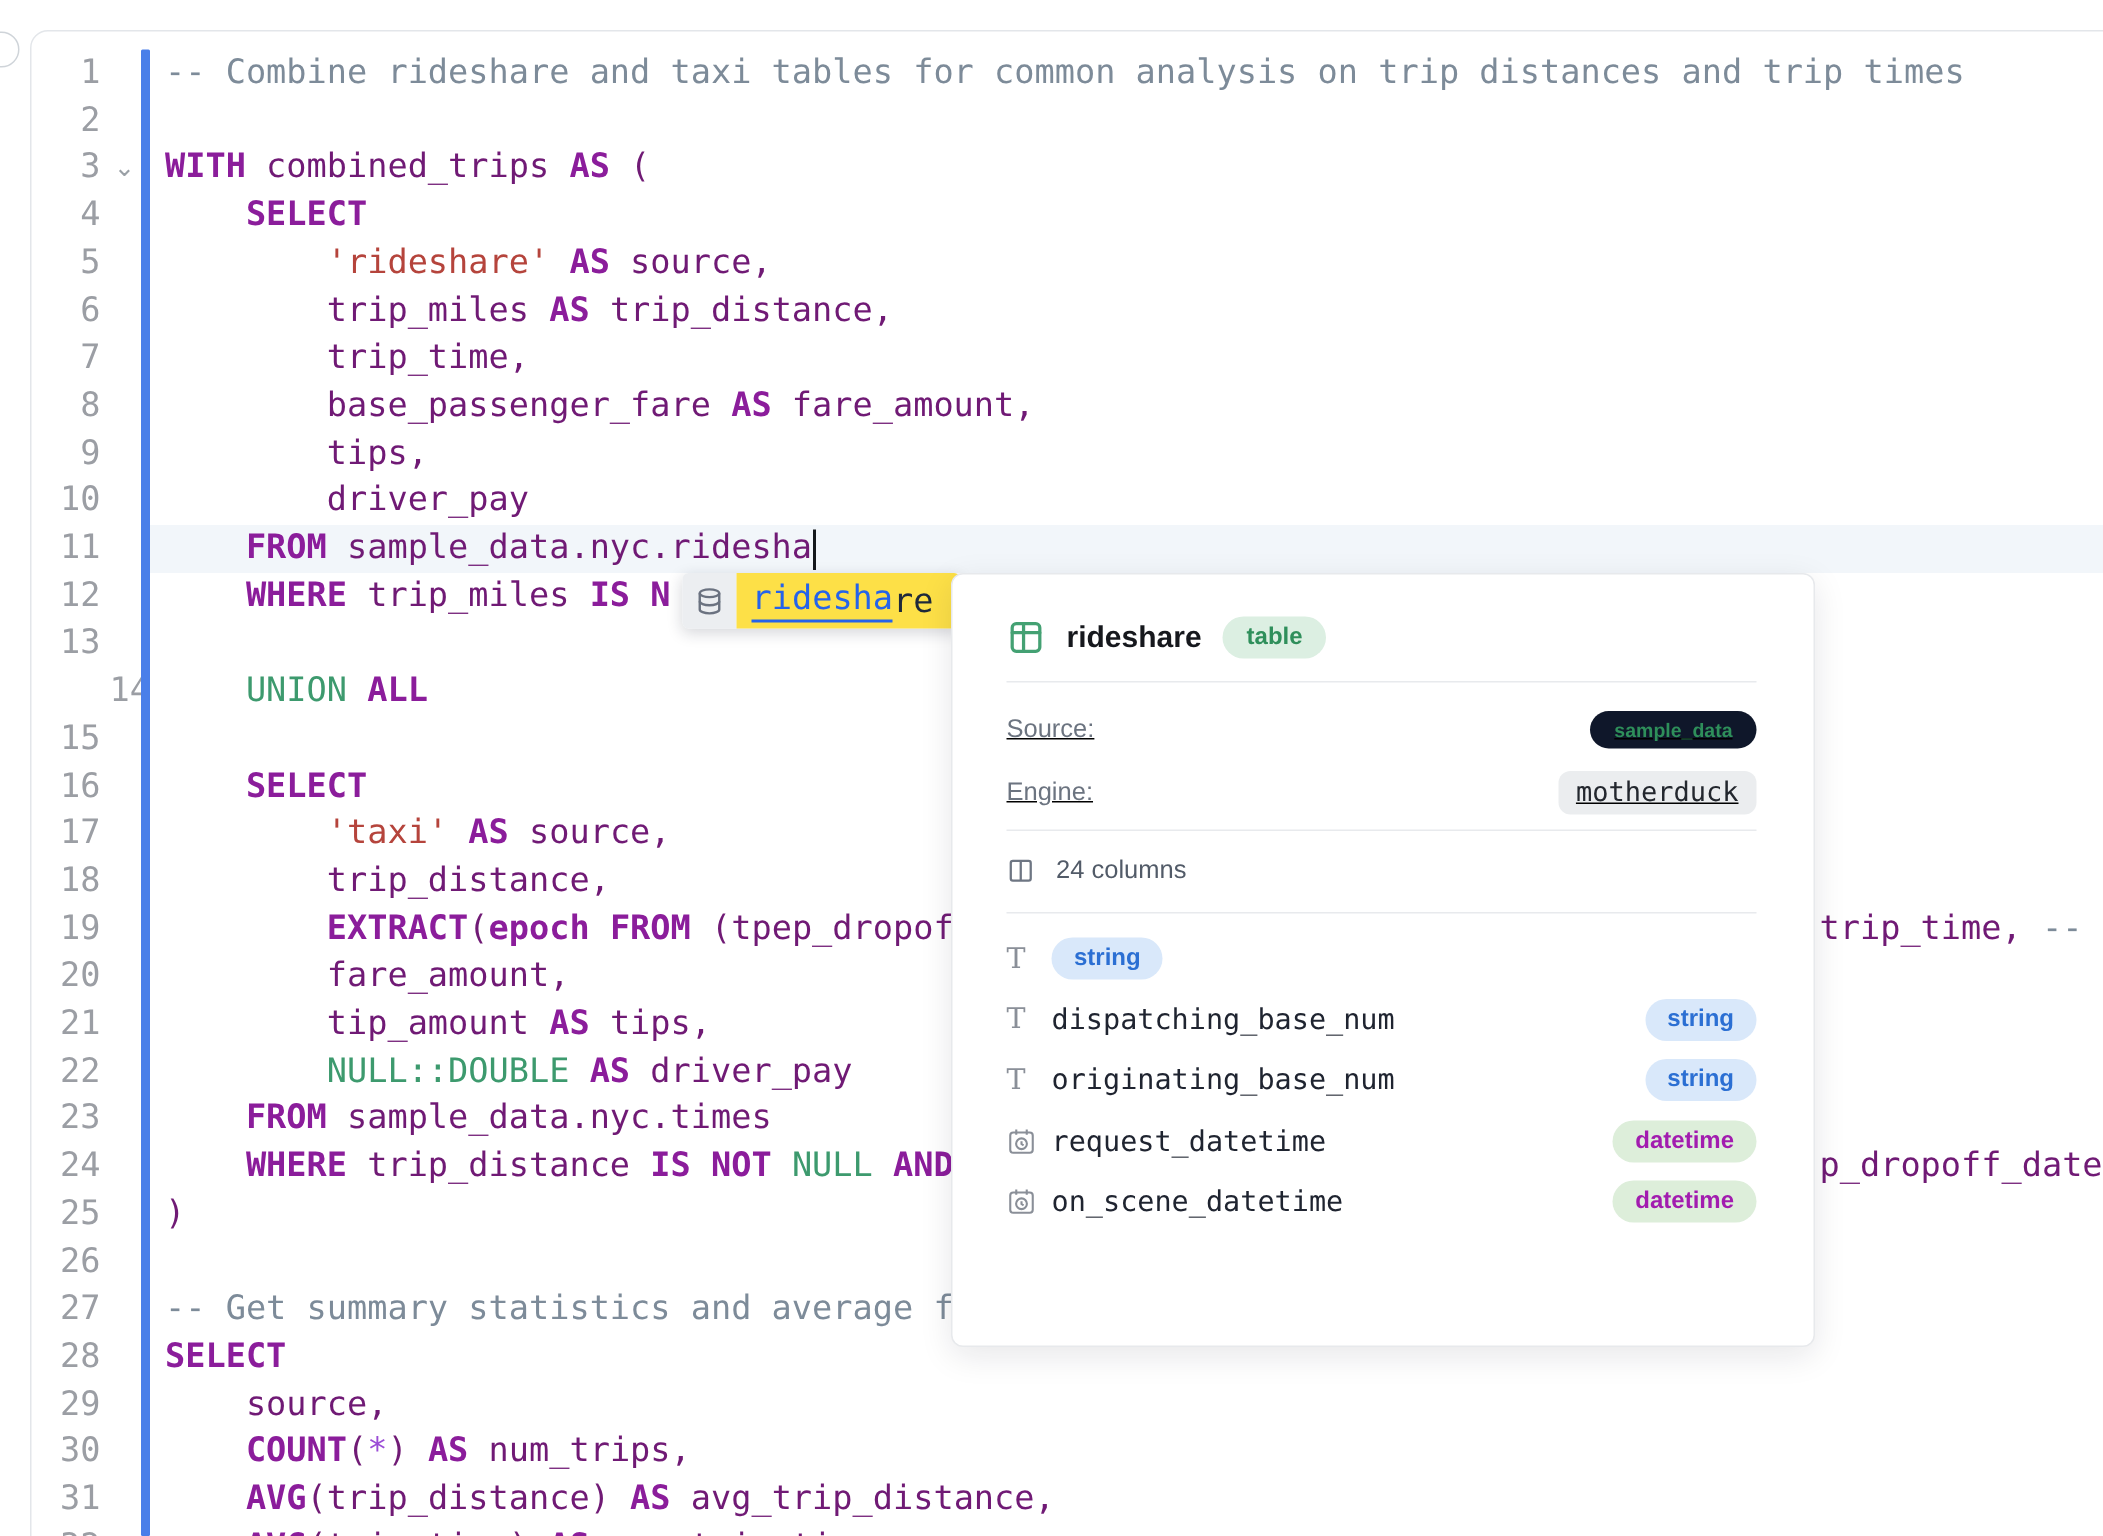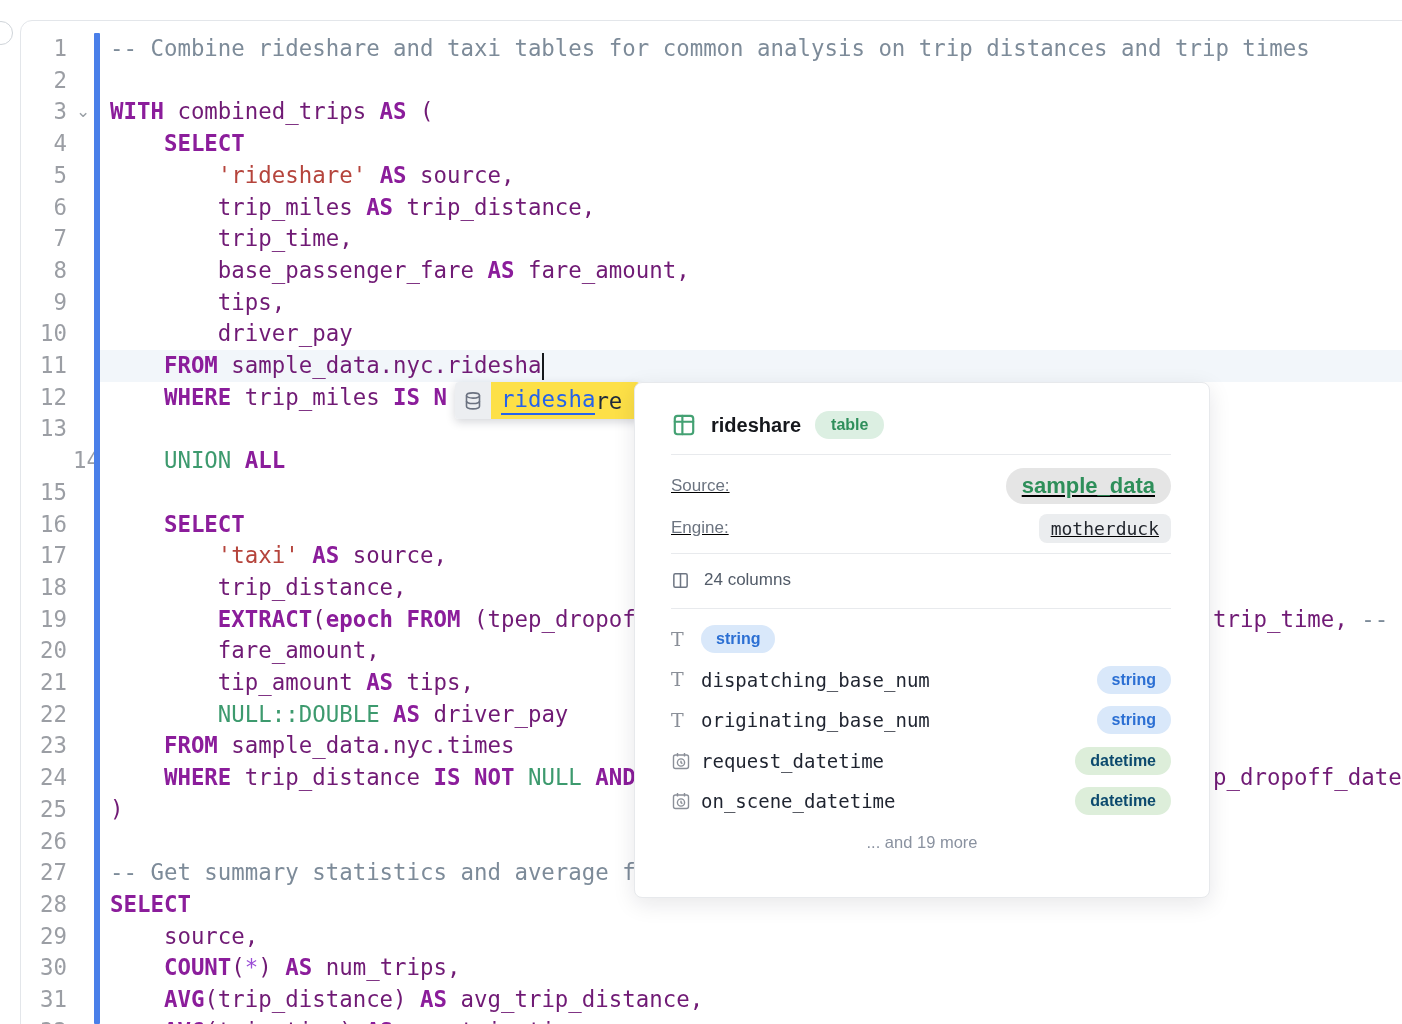--- a/index.html
+++ b/index.html
@@ -71,25 +71,25 @@
     border:1px solid #e7e9ec;border-radius:8px;z-index:6;
     box-shadow:0 6px 22px rgba(15,23,42,.10);
   }
   .card-header{
     position:absolute;left:36px;top:24px;right:38px;height:36px;
     display:flex;align-items:center;gap:14px;
   }
   .card-title{font-size:20px;font-weight:bold;color:#16181d;}
   .pill{display:inline-flex;align-items:center;border-radius:999px;white-space:nowrap;}
   .pill-table{background:#dcefe2;color:#2f8f5b;font-size:16px;font-weight:bold;padding:5px 16px;}
-  .pill-green{background:#e5e5e5;color:#2e8f5a;font-size:22px;font-weight:bold;padding:5px 16px;}
+  .pill-green{background:#0f172a;color:#2e8f5a;font-size:13px;font-weight:bold;padding:5px 16px;}
   .pill-gray{background:#ebedef;color:#23272e;font-size:18px;padding:4px 12px;border-radius:8px;
     font-family:"DejaVu Sans Mono",monospace;}
   .pill-string{background:#d9e8fa;color:#2b6fd3;font-size:16px;font-weight:bold;padding:5px 15px;}
-  .pill-datetime{background:#ddeeda;color:#0c4a6e;font-size:16px;font-weight:bold;padding:5px 15px;}
+  .pill-datetime{background:#ddeeda;color:#a21caf;font-size:16px;font-weight:bold;padding:5px 15px;}
   .divider{position:absolute;left:36px;right:38px;height:1px;background:#e8eaed;}
   .prop-row{
     position:absolute;left:36px;right:38px;height:34px;display:flex;align-items:center;
     justify-content:space-between;
     text-decoration:underline;
   }
   .prop-label{font-size:17px;color:#6c7480;}
   .cols-summary{
     position:absolute;left:36px;right:38px;height:30px;display:flex;align-items:center;gap:14px;
     font-size:17px;color:#525b68;
@@ -273,14 +273,13 @@
             <line x1="13.5" y1="2" x2="13.5" y2="5.5"></line>
             <circle cx="10" cy="11.5" r="3.6"></circle>
             <path d="M10 9.8 v1.9 l1.4 .9"></path>
           </svg>
         </span>
         <span class="col-name">on_scene_datetime</span>
         <span class="pill pill-datetime">datetime</span>
       </div>
     </div>
 
-  <div class="more-row">... and 19 more</div>
 </div>
 
 </body></html>

